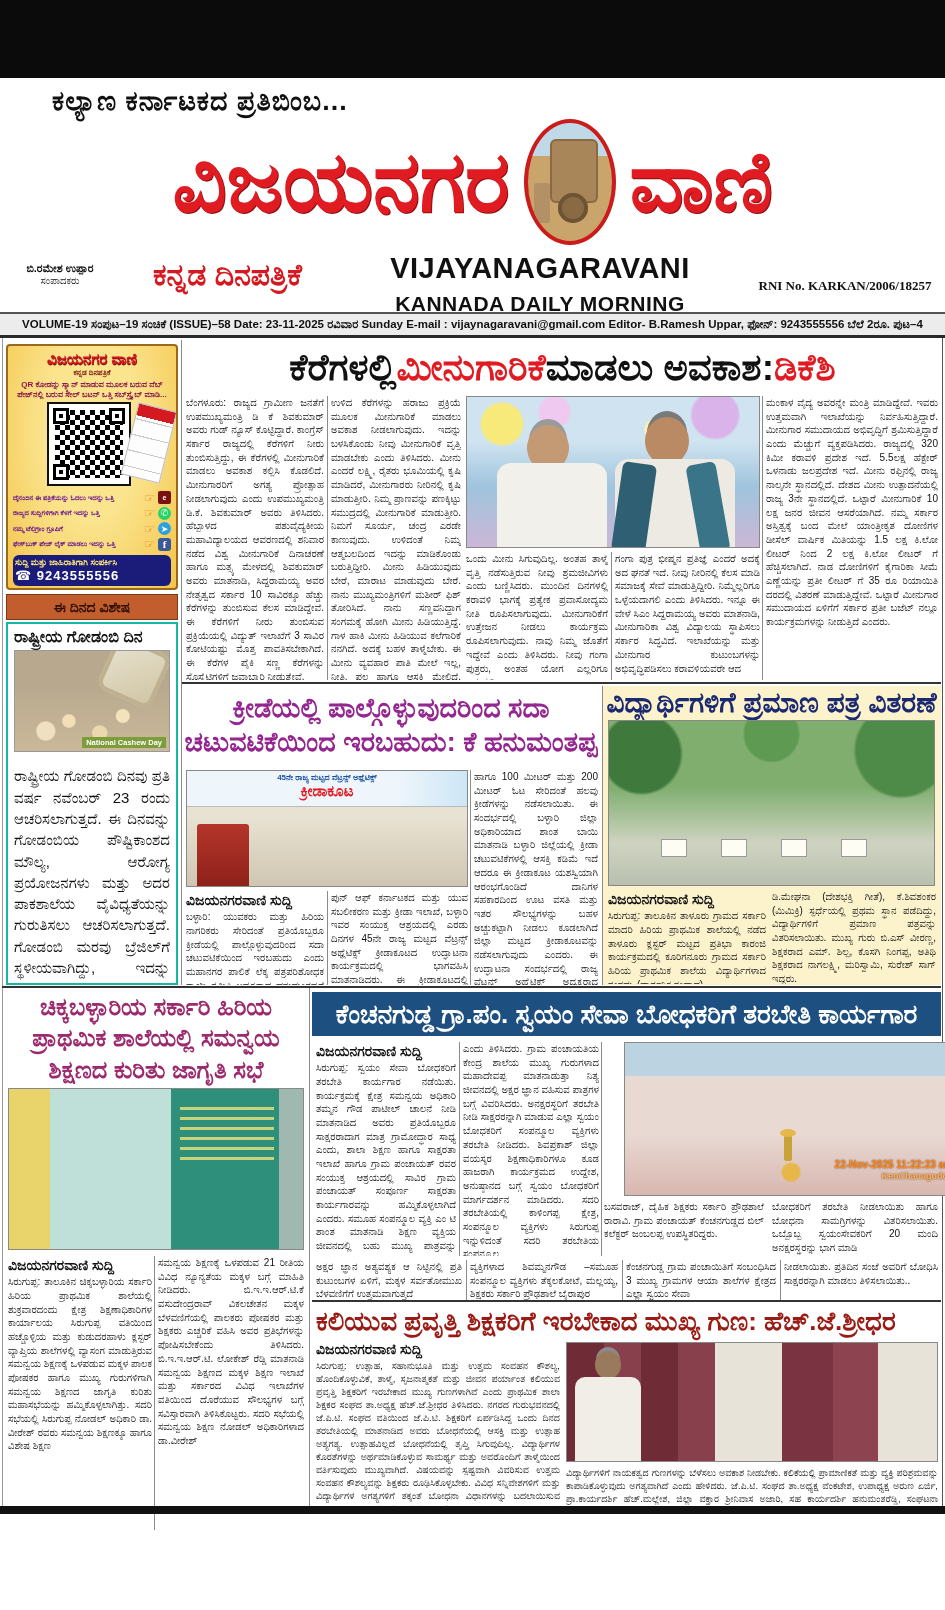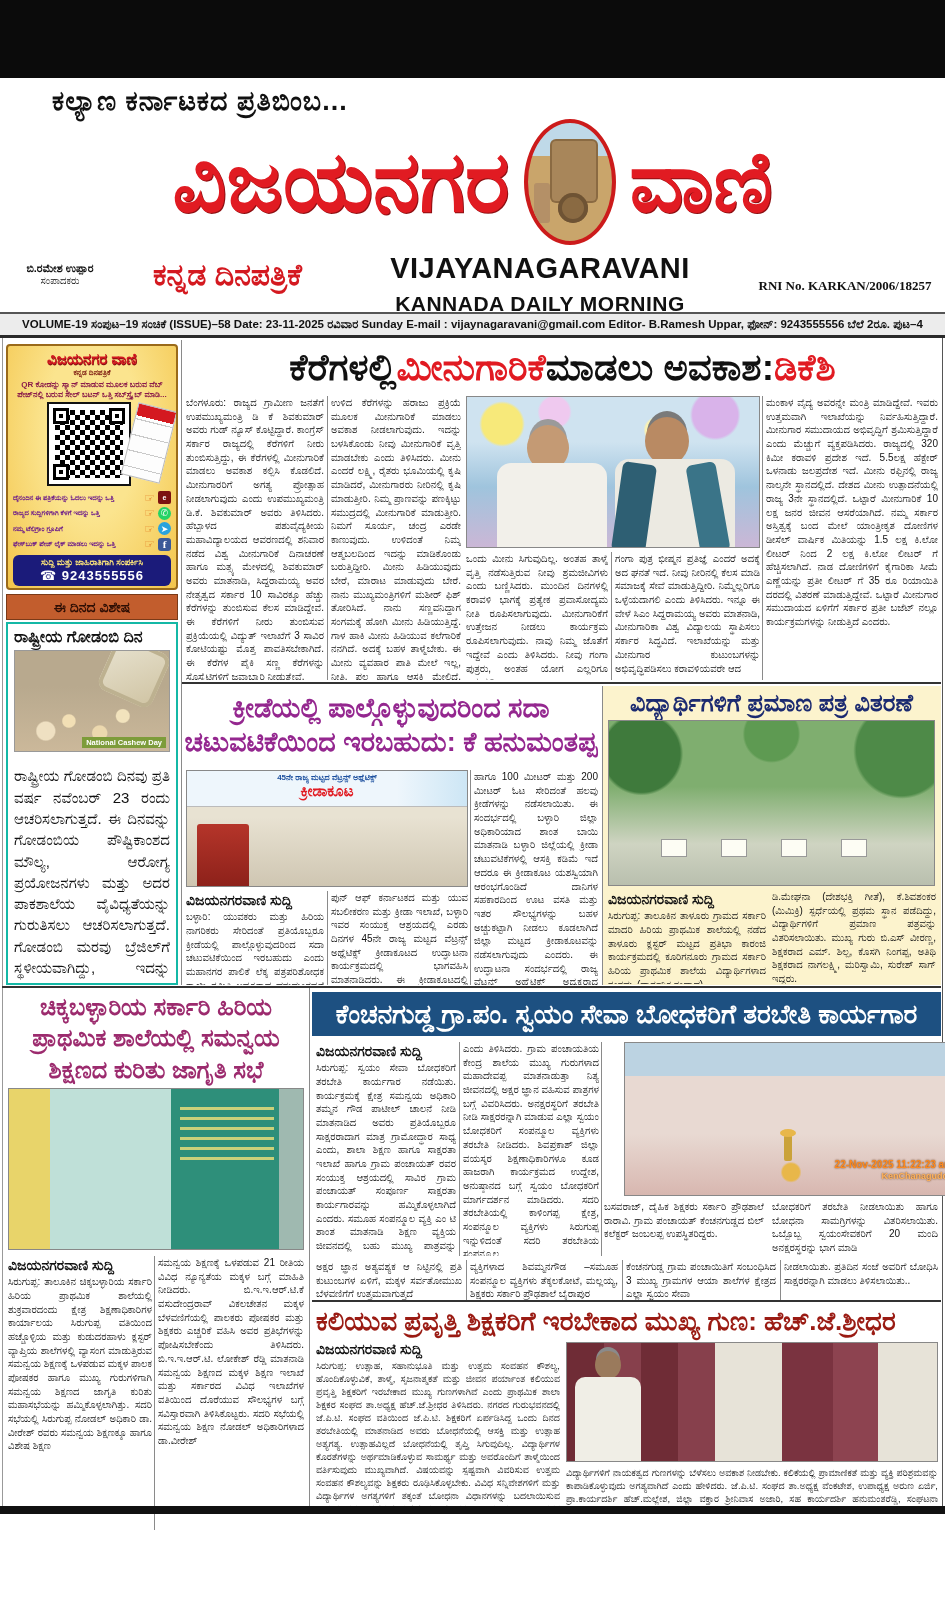--- a/index.html
+++ b/index.html
@@ -51,21 +51,21 @@
                 background-image:linear-gradient(180deg,#d41920 0 12px,transparent 12px),repeating-linear-gradient(180deg,transparent 0 15px,#c9c9c9 15px 16px); }
   .ad-links { margin-top:3px; }
   .ad-link { display:flex; align-items:center; gap:3px; font-size:6.8px; font-weight:bold; color:#6b1a8a; margin-top:2.5px; }
   .ad-link .lbl { flex:1; line-height:1.15; }
   .finger { color:#e07820; font-size:12px; line-height:1; }
   .sic { width:13px; height:13px; border-radius:50%; color:#fff; font-size:9px; display:flex; align-items:center; justify-content:center; flex:0 0 auto; }
   .ic-epaper { background:#7c1210; border-radius:2px; font-size:7px; font-weight:bold; }
   .ic-whatsapp { background:#25d366; }
   .ic-telegram { background:#2aa3dd; }
   .ic-facebook { background:#3b5998; border-radius:3px; font-family:"Liberation Serif",serif; font-weight:bold; font-size:11px; }
-  .contact-bar { margin-top:4px; background:#1b1b7a; border-radius:6px; color:#fff; text-align:center; padding:2px 2px 3px; }
+  .contact-bar { margin-top:4px; background:#1b1b7a; border-radius:6px; color:#fff; padding:2px 2px 3px; }
   .contact-line1 { font-size:8.5px; font-weight:bold; color:#ffe87a; }
   .contact-line2 { font-size:13px; font-weight:bold; letter-spacing:1px; }
 
   .special-hdr { left:6px; top:594px; width:172px; height:26px; background:#c25d2d; border:1px solid #7a3a18;
                  display:flex; align-items:center; justify-content:center; font-size:14px; font-weight:bold; color:#2d0e04; }
   .special-box { left:6px; top:622px; width:172px; height:363px; border:2px solid #14b8a6; background:#fff; padding:4px 6px; overflow:hidden; }
   .special-headline { font-size:16px; font-weight:bold; line-height:1.15; }
   .cashew-photo { position:relative; width:100%; height:102px; margin-top:4px; background:
       radial-gradient(circle at 20% 80%, #efe0c2 0 6%, transparent 7%),
       radial-gradient(circle at 35% 70%, #f2dfb5 0 5%, transparent 6%),
@@ -103,21 +103,21 @@
   .sp-banner .l1 { font-size:8px; font-weight:bold; color:#1c4f9e; margin-top:2px; }
   .sp-banner .l2 { font-size:15px; font-weight:bold; color:#e11b22; line-height:1; }
   .podium { position:absolute; left:10px; bottom:0; width:52px; height:62px; background:linear-gradient(180deg,#b5352a,#8d211a); border-radius:3px 3px 0 0; }
   .person { position:absolute; }
   .person .ph { width:12px; height:12px; border-radius:50%; background:#b98a63; margin:0 auto; }
   .person .pb { width:20px; height:22px; border-radius:4px 4px 0 0; margin-top:1px; }
 
   
   .cert-bg { left:602px; top:686px; width:339px; height:299px; background:#fcf3cd; border-left:1px solid #8a8a8a; }
   .cert-headline { left:602px; top:688px; width:339px; height:30px; display:flex; align-items:center; justify-content:center;
-                   font-size:24px; font-weight:bold; color:#1b2a70; }
+                   font-size:28px; font-weight:bold; color:#1b2a70; }
   .cert-photo { left:608px; top:720px; width:327px; height:166px; background:
       radial-gradient(circle at 10% 20%, #3f7a3c 0 12%, transparent 13%),
       radial-gradient(circle at 90% 18%, #4e8a48 0 14%, transparent 15%),
       radial-gradient(circle at 50% 8%, #5e9a52 0 12%, transparent 13%),
       linear-gradient(180deg,#7fae6f 0 40%,#cfd4c2 75%,#b9bfae 100%); }
   .certdoc { position:absolute; width:26px; height:18px; background:#fdfdf4; border:1px solid #999; }
 
   
   .school-headline { left:4px; top:992px; width:304px; height:92px; display:flex; align-items:center; justify-content:center; text-align:center;
                      font-size:24px; font-weight:bold; color:#9c2b6e; line-height:1.3; }

